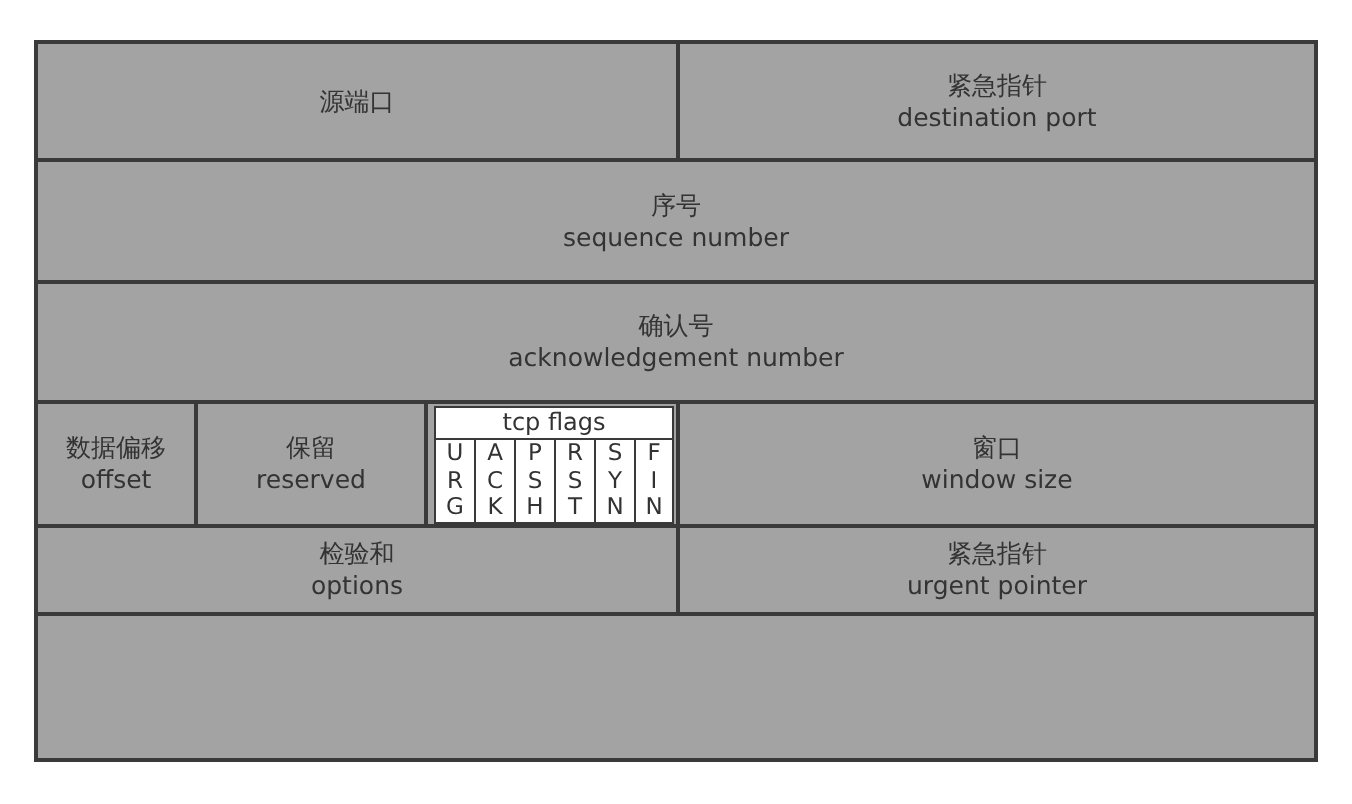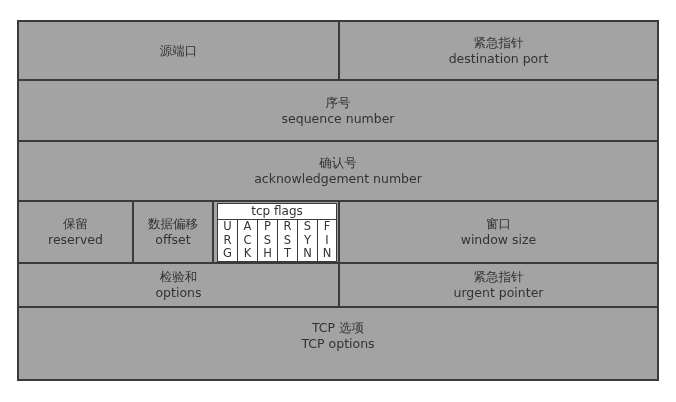--- a/index.html
+++ b/index.html
@@ -139,27 +139,27 @@
   </div>
 
   <div class="hrow r3">
     <div class="cell full">
       <span class="cn">确认号</span>
       <span class="en">acknowledgement number</span>
     </div>
   </div>
 
   <div class="hrow r4">
+    <div class="cell c-offset divider">
+      <span class="cn">数据偏移</span>
+      <span class="en">offset</span>
+    </div>
     <div class="cell c-reserved divider">
       <span class="cn">保留</span>
       <span class="en">reserved</span>
-    </div>
-    <div class="cell c-offset divider">
-      <span class="cn">数据偏移</span>
-      <span class="en">offset</span>
     </div>
 
     <div class="cell c-flags flags-wrap divider">
       <div class="flags-title">tcp flags</div>
       <div class="flags-cells">
         <div class="flag-cell">
           <span>U</span>
           <span>R</span>
           <span>G</span>
         </div>
@@ -201,20 +201,14 @@
     <div class="cell half-left divider">
       <span class="cn">检验和</span>
       <span class="en">options</span>
     </div>
     <div class="cell half-right">
       <span class="cn">紧急指针</span>
       <span class="en">urgent pointer</span>
     </div>
   </div>
 
-  <div class="hrow r6 last">
-    <div class="cell full">
-      <span class="cn">TCP 选项</span>
-      <span class="en">TCP options</span>
-    </div>
-  </div>
 
 </div>
 
 </body></html>

